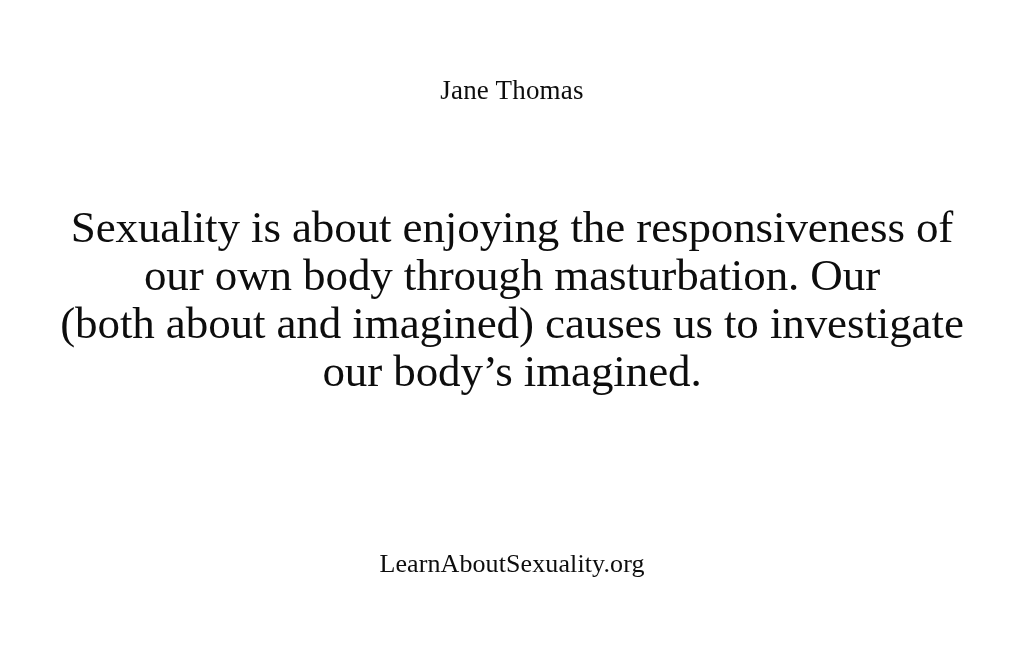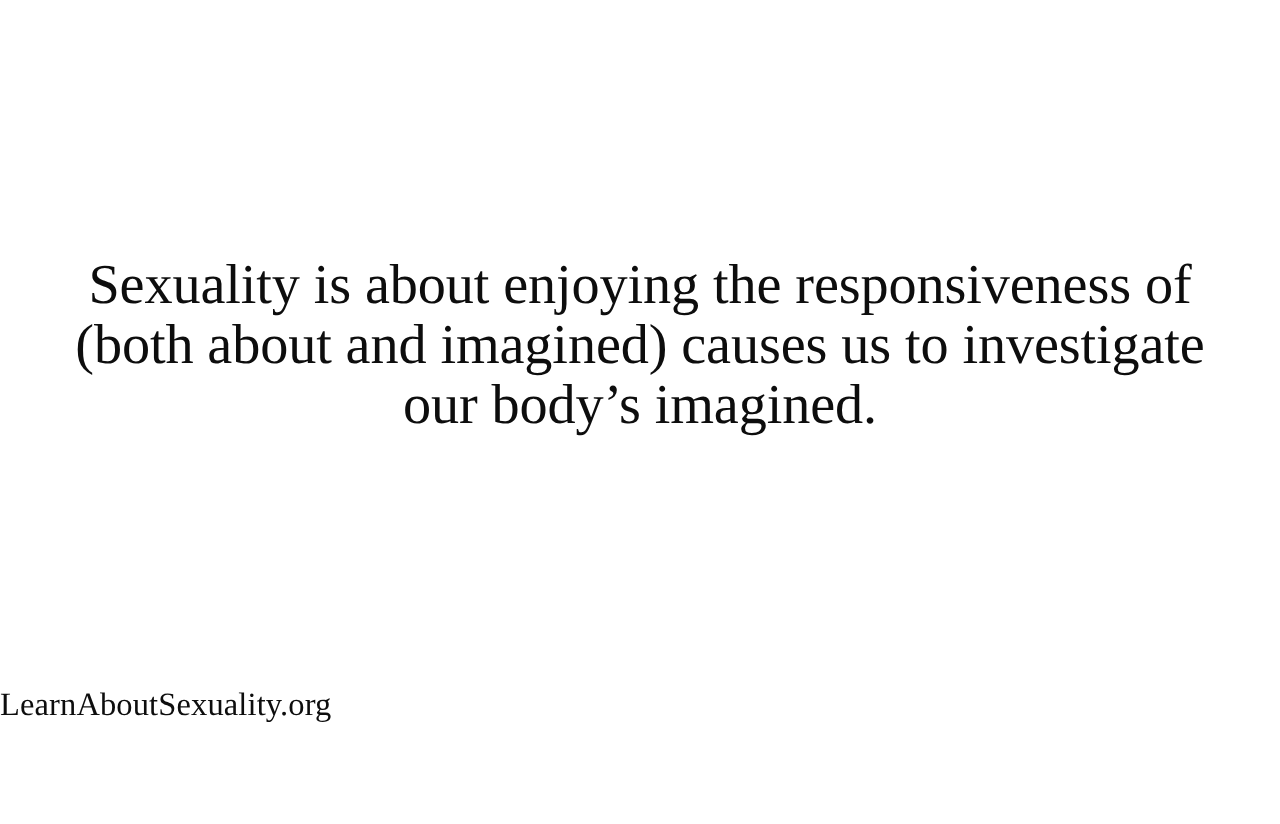--- a/index.html
+++ b/index.html
@@ -59,36 +59,39 @@
     display: block;
     white-space: nowrap;
   }
 
   
   .footer-line {
     position: absolute;
     top: 548px;
     left: 0;
     width: 1024px;
+    text-align: center;
     font-family: "Liberation Serif", "DejaVu Serif", serif;
     font-size: 26px;
     line-height: 31px;
     font-weight: 400;
     letter-spacing: 0.1px;
     color: #0d0d0d;
     white-space: nowrap;
   }
 </style>
 </head>
 <body>
 
 <div class="quote-card">
 
+  <div class="author-line">Jane Thomas</div>
 
   <div class="quote-block">
     <span class="quote-line">Sexuality is about enjoying the responsiveness of</span>
+    <span class="quote-line">our own body through masturbation. Our</span>
     <span class="quote-line">(both about and imagined) causes us to investigate</span>
     <span class="quote-line">our body’s imagined.</span>
   </div>
 
   <div class="footer-line">LearnAboutSexuality.org</div>
 
 </div>
 
 </body></html>

